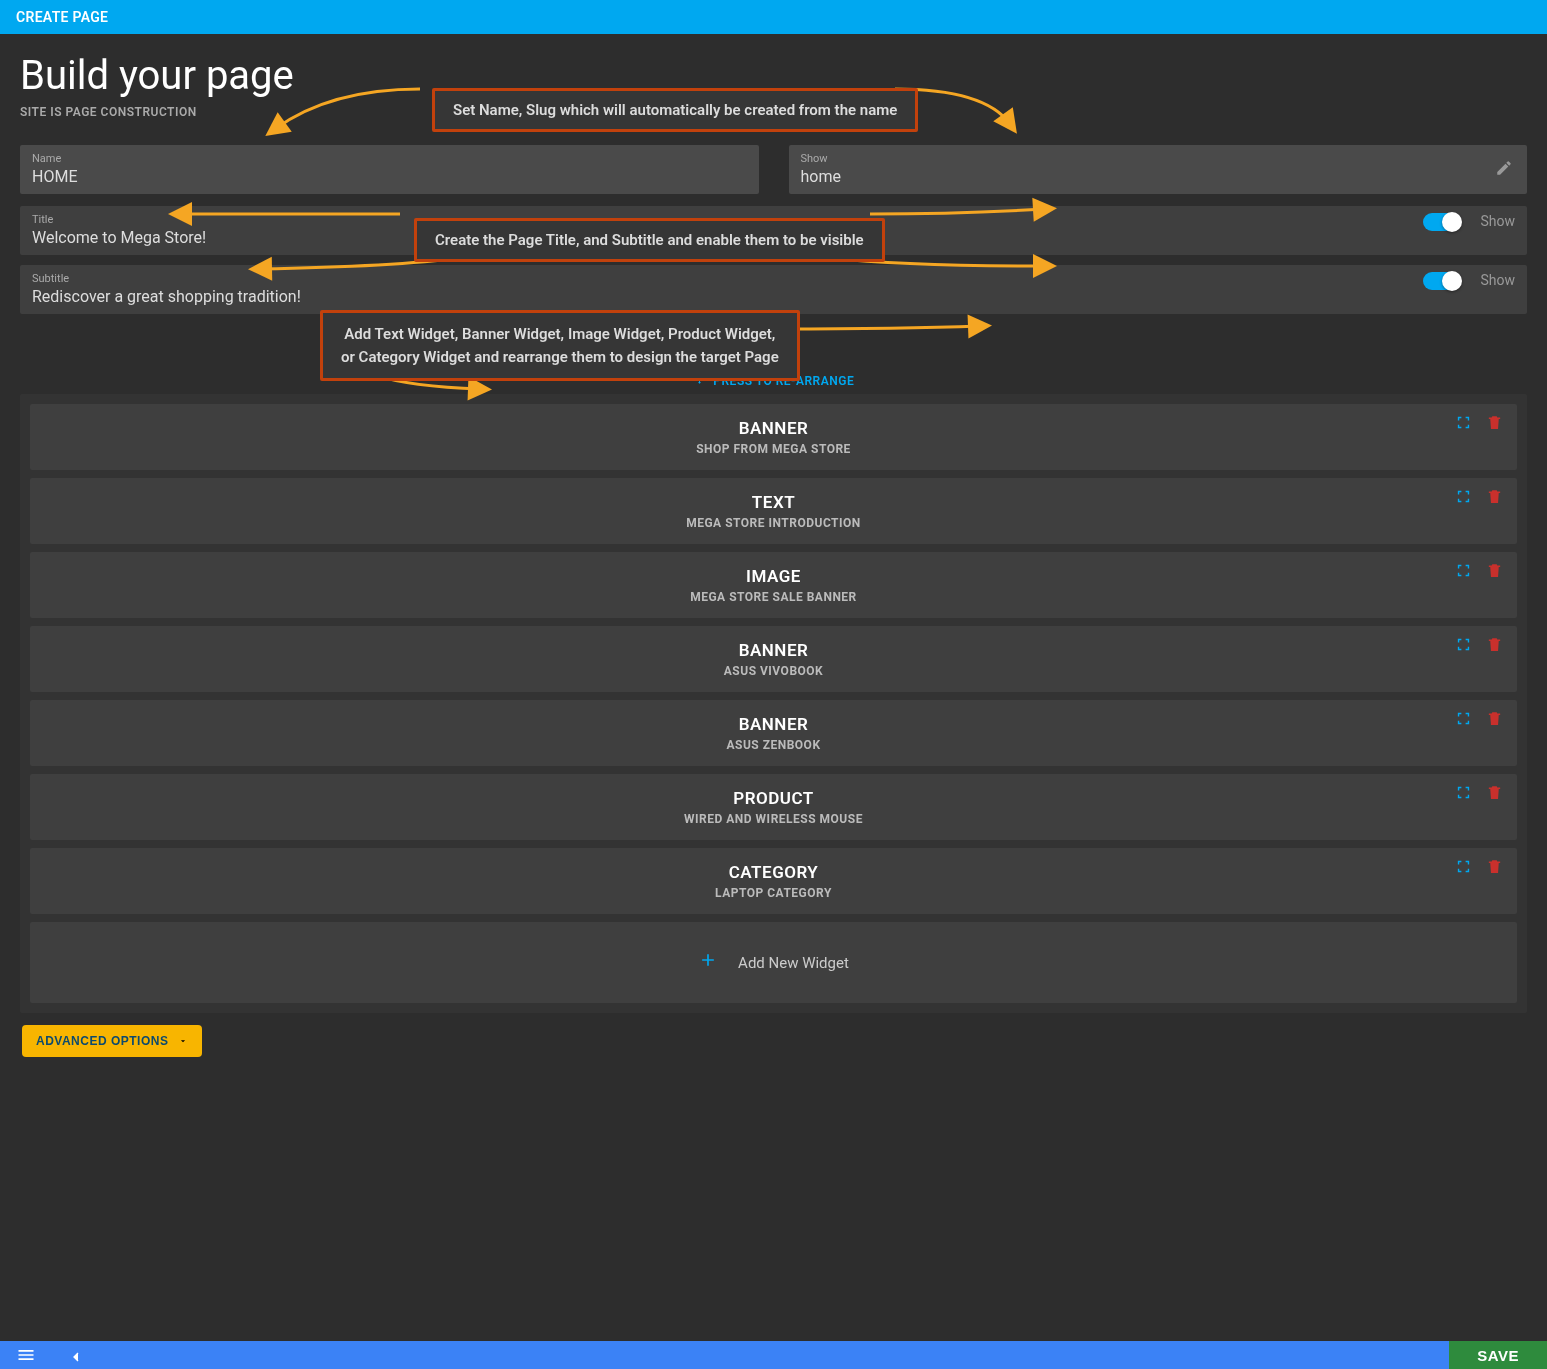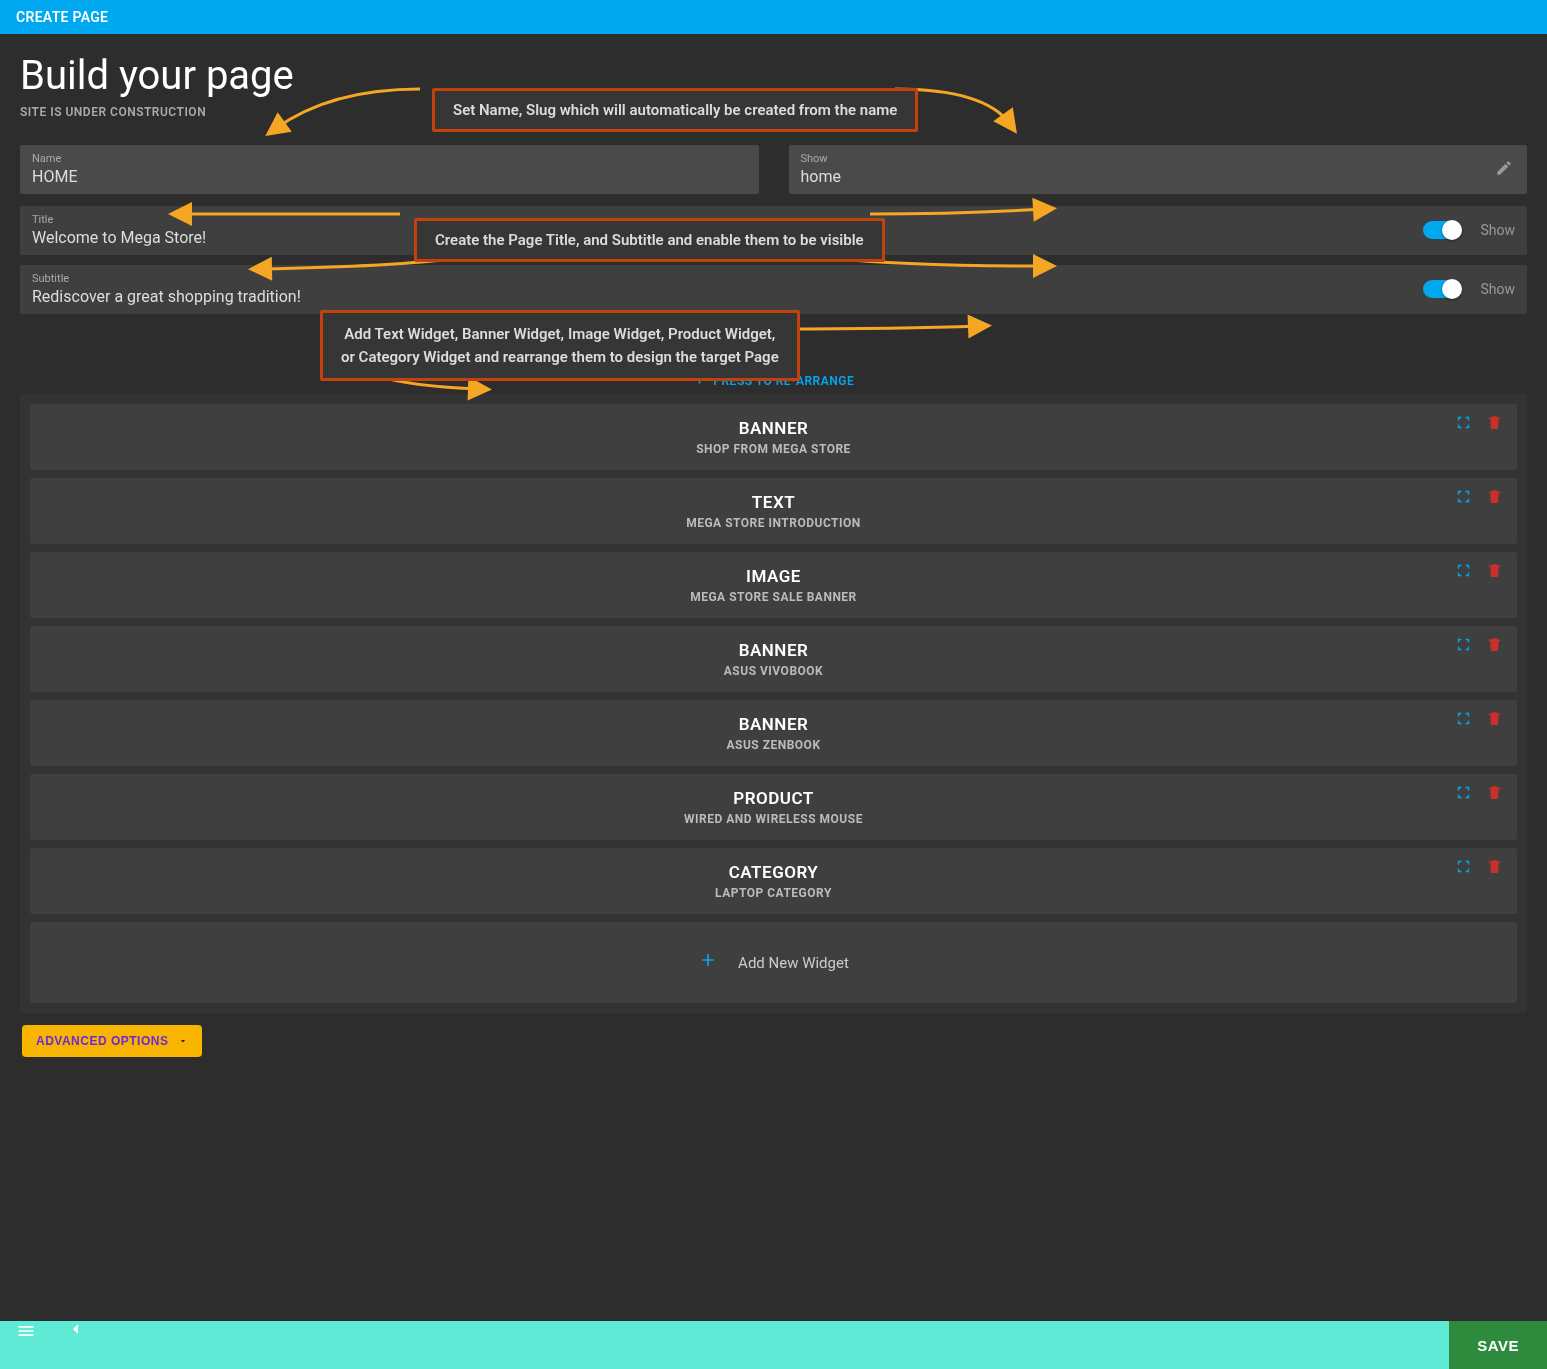--- a/index.html
+++ b/index.html
@@ -11,42 +11,42 @@
 .callout{display:inline-block;background:#363636;border:3px solid #c2410c;color:#dcdcdc;font-weight:600;font-size:15px;padding:10px 18px;border-radius:2px;position:absolute;z-index:10;text-align:center}
 .callout.c1{left:432px;top:54px}
 .callout.c2{left:414px;top:184px}
 .callout.c3{left:320px;top:276px;line-height:1.5}
 .arrows{position:absolute;top:0;left:0;width:100%;height:100%;pointer-events:none;z-index:5}
 .row2{display:flex;gap:30px;margin-bottom:12px}
 .field-wrap{flex:1;background:#4a4a4a;border-radius:2px;padding:7px 12px 8px 12px;position:relative}
 .field-label{color:#aaa;font-size:11px;display:block;margin-bottom:2px}
 .field-value{color:#ddd;font-size:16px}
 .pencil{position:absolute;right:14px;top:50%;transform:translateY(-50%);color:#999;cursor:pointer}
-.title-row{background:#3f3f3f;border-radius:2px;padding:7px 12px 8px 12px;margin-bottom:10px;display:flex;align-items:center;position:relative}
+.title-row{background:#3f3f3f;border-radius:2px;padding:7px 12px 8px 12px;margin-bottom:10px;display:flex;position:relative}
 .title-row .fld{flex:1}
 .show-label{color:#999;font-size:14px;margin-left:19px}
 .toggle{width:38px;height:18px;background:#00a8f0;border-radius:10px;position:relative;cursor:pointer;margin-left:10px}
 .toggle::after{content:"";position:absolute;width:20px;height:20px;background:#fff;border-radius:50%;top:-1px;right:-1px;box-shadow:0 1px 3px rgba(0,0,0,.4)}
 .rearrange{text-align:center;color:#00a8f0;font-size:12px;font-weight:600;letter-spacing:.5px;margin:60px 0 6px 0;cursor:pointer}
 .rearrange svg{vertical-align:-2px;margin-right:4px}
 .widgets{background:#333;padding:10px;border-radius:2px}
 .widget{background:#3f3f3f;border-radius:2px;padding:14px 16px;margin-bottom:8px;position:relative;text-align:center}
 .widget:last-child{margin-bottom:0}
 .w-type{color:#fff;font-size:17px;font-weight:600;letter-spacing:.5px}
 .w-name{color:#bbb;font-size:12px;font-weight:700;letter-spacing:.5px;margin-top:4px}
 .w-actions{position:absolute;right:14px;top:10px;display:flex;gap:14px}
 .w-actions .ic{cursor:pointer}
 .ic-expand{color:#00a8f0}
 .ic-trash{color:#c9302c}
 .add-widget{background:#3f3f3f;border-radius:2px;padding:28px;text-align:center;cursor:pointer}
 .add-widget .plus{color:#00a8f0;font-size:22px;font-weight:300;margin-right:16px;vertical-align:-2px;display:inline-block}
 .add-widget .lbl{color:#ccc;font-size:15px}
-.adv-btn{background:#f8b500;color:#6d28d9;font-size:12px;font-weight:600;padding:9px 14px;border:none;border-radius:4px;letter-spacing:.5px;margin:12px 0 0 2px;cursor:pointer;display:inline-flex;align-items:center;gap:10px}
+.adv-btn{background:#f8b500;color:#0c4a6e;font-size:12px;font-weight:600;padding:9px 14px;border:none;border-radius:4px;letter-spacing:.5px;margin:12px 0 0 2px;cursor:pointer;display:inline-flex;align-items:center;gap:10px}
 .adv-btn svg{width:10px;height:10px}
-.bottombar{position:absolute;left:0;right:0;bottom:0;background:#5eead4;display:flex;align-items:flex-start;height:48px}
+.bottombar{position:absolute;left:0;right:0;bottom:0;background:#3b82f6;display:flex;align-items:flex-end;height:28px}
 .bottombar .menu-ic,.bottombar .back-ic{color:#fff;padding:0 16px;cursor:pointer}
 .bottombar .spacer{flex:1}
 .bottombar .save{background:#2e8b3d;color:#fff;height:100%;padding:0 28px;border:none;font-size:15px;font-weight:600;letter-spacing:.5px;cursor:pointer}
 svg{display:inline-block}
 </style>
 </head>
 <body>
 
 <div class="topbar">
   <span>CREATE PAGE</span>
@@ -64,21 +64,21 @@
     <path d="M895,55 Q985,55 1010,90" stroke="#f5a623" stroke-width="3" fill="none" marker-end="url(#ah)"></path>
     <path d="M400,180 Q260,180 180,180" stroke="#f5a623" stroke-width="3" fill="none" marker-end="url(#ah)"></path>
     <path d="M530,200 Q530,230 260,235" stroke="#f5a623" stroke-width="3" fill="none" marker-end="url(#ah)"></path>
     <path d="M870,180 Q960,180 1045,175" stroke="#f5a623" stroke-width="3" fill="none" marker-end="url(#ah)"></path>
     <path d="M760,200 Q760,232 1045,232" stroke="#f5a623" stroke-width="3" fill="none" marker-end="url(#ah)"></path>
     <path d="M780,295 Q900,295 980,292" stroke="#f5a623" stroke-width="3" fill="none" marker-end="url(#ah)"></path>
     <path d="M340,310 Q340,350 480,355" stroke="#f5a623" stroke-width="3" fill="none" marker-end="url(#ah)"></path>
   </svg>
 
   <h1 class="page-title">Build your page</h1>
-  <div class="site-status">SITE IS UNDER CONSTRUCTION</div>
+  <div class="site-status">SITE IS PAGE CONSTRUCTION</div>
 
   <div class="callout c1">Set Name, Slug which will automatically be created from the name</div>
   <div class="callout c2">Create the Page Title, and Subtitle and enable them to be visible</div>
   <div class="callout c3">
     <span>Add Text Widget, Banner Widget, Image Widget, Product Widget,</span><br>
     <span>or Category Widget and rearrange them to design the target Page</span>
   </div>
 
   <div class="row2">
     <div class="field-wrap">

